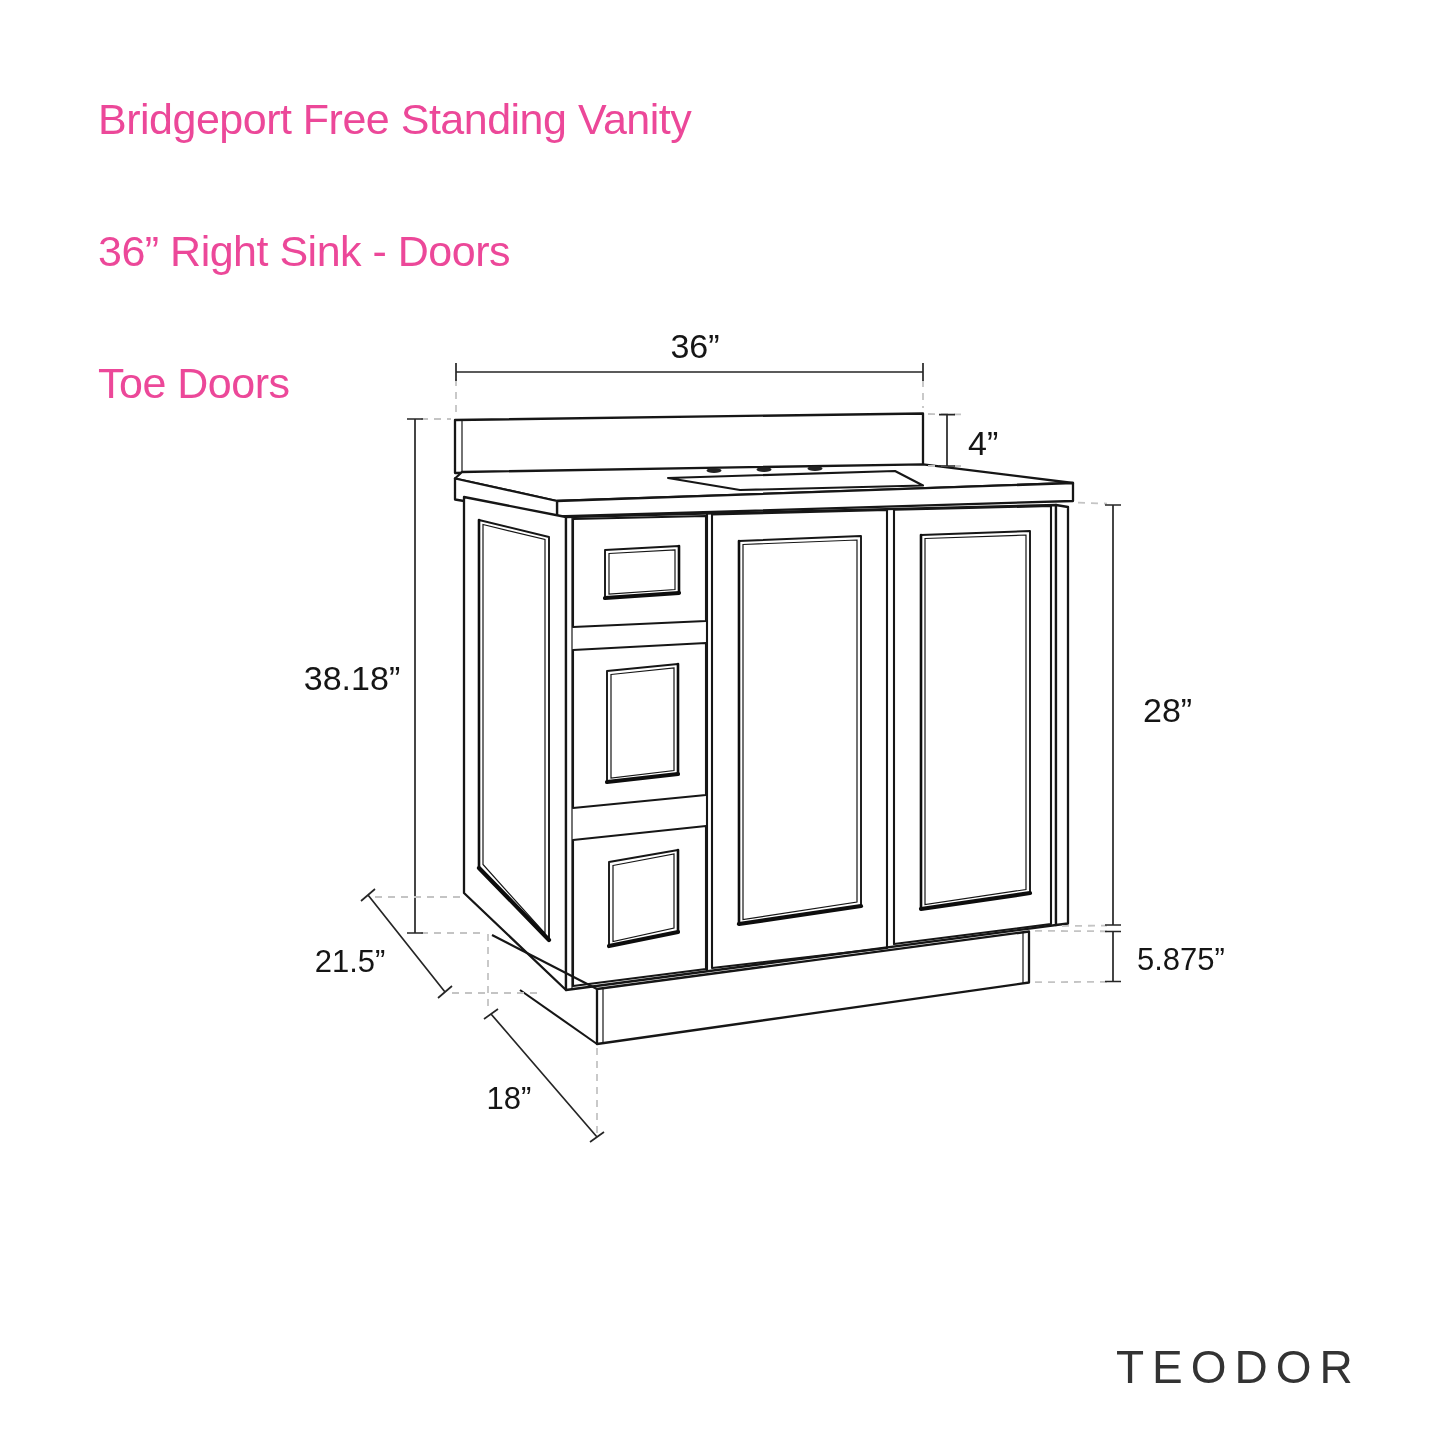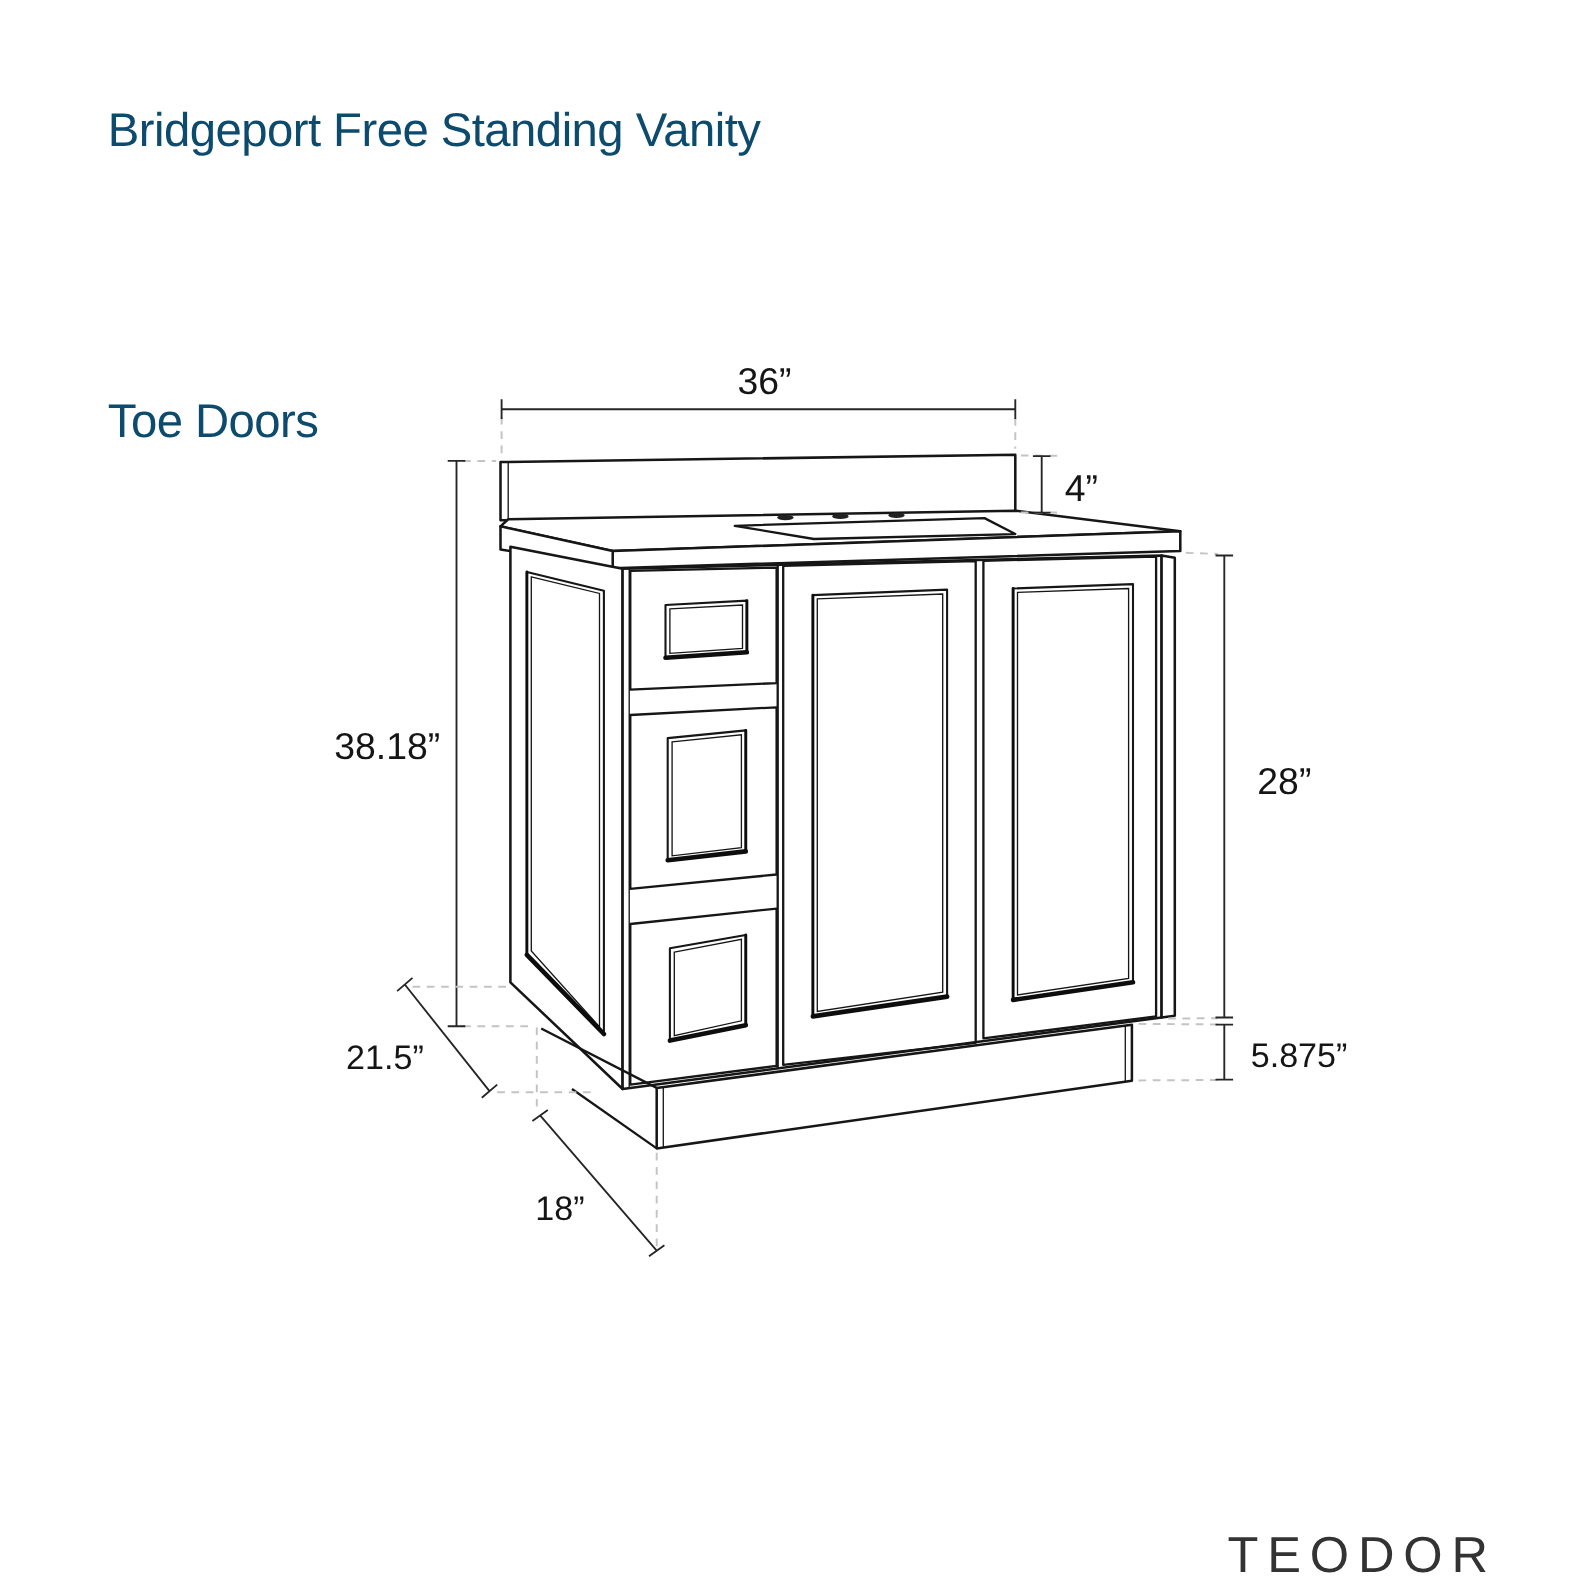--- a/index.html
+++ b/index.html
@@ -1,25 +1,25 @@
 <!DOCTYPE html>
 <html><head>
 <meta charset="utf-8">
 <style>
   html,body{margin:0;padding:0;background:#ffffff;}
   body{width:1445px;height:1445px;position:relative;overflow:hidden;
        font-family:"Liberation Sans","DejaVu Sans",sans-serif;color:#111;}
   .title-block{
     position:absolute;left:98px;top:86px;
     font-size:43px;line-height:66px;font-weight:400;
-    letter-spacing:-0.5px;color:#0c4a6e;white-space:pre-line;
+    letter-spacing:-0.5px;color:#ec4899;white-space:pre-line;
   }
   .logo{
     position:absolute;left:1116px;top:1340px;
-    font-size:46px;font-weight:300;letter-spacing:8px;color:#333;margin-top:46px;
+    font-size:46px;font-weight:300;letter-spacing:8px;color:#333;
   }
   svg{position:absolute;left:0;top:0;}
   .face{fill:#ffffff;stroke:#161616;stroke-width:2.3;stroke-linejoin:round;}
   .ln{fill:none;stroke:#161616;stroke-width:2.1;stroke-linejoin:round;}
   .thin{fill:none;stroke:#161616;stroke-width:1.2;}
   .panel{fill:#ffffff;stroke:#161616;stroke-width:1.9;stroke-linejoin:round;}
   .shadow{fill:none;stroke:#0d0d0d;stroke-width:4.2;stroke-linecap:round;}
   .shadow2{fill:none;stroke:#0d0d0d;stroke-width:2.6;stroke-linecap:round;}
   .dim{fill:none;stroke:#262626;stroke-width:1.7;}
   .dash{fill:none;stroke:#c4c4c4;stroke-width:1.8;stroke-dasharray:7 6;}
@@ -158,16 +158,16 @@
 
     <g>
       <path class="dash" d="M597,1048 L597,1136"></path>
       <path class="dim" d="M491,1014 L597,1137 M484,1019 L498,1009 M590,1142 L604,1132"></path>
       <text class="dimlabel small" x="509" y="1109" text-anchor="middle">18”</text>
     </g>
   </g>
 </svg>
 
 <div class="title-block"><span>Bridgeport Free Standing Vanity</span><br>
-<br>
+<span>36” Right Sink - Doors</span><br>
 <span> Toe Doors</span></div>
 
 <div class="logo">TEODOR</div>
 
 </body></html>

